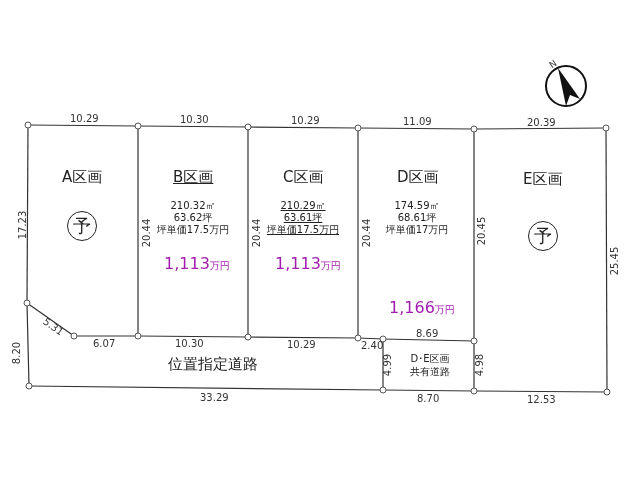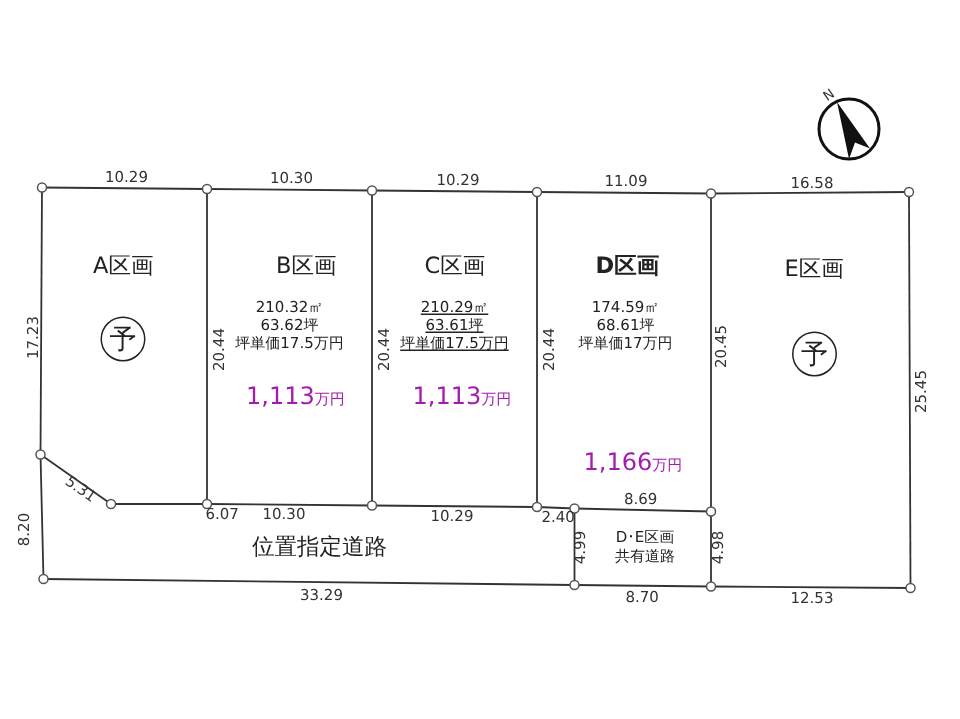--- a/index.html
+++ b/index.html
@@ -71,62 +71,62 @@
     <polygon points="558,68 580,99 570,95 566,106" fill="#111"></polygon>
   </g>
 </svg>
 
 <div class="lbl dim" style="left:550px;top:60px;transform:rotate(-35deg);font-size:9px;">N</div>
 
 <div class="lbl dim" style="left:70px;top:114px;">10.29</div>
 <div class="lbl dim" style="left:180px;top:115px;">10.30</div>
 <div class="lbl dim" style="left:291px;top:116px;">10.29</div>
 <div class="lbl dim" style="left:403px;top:117px;">11.09</div>
-<div class="lbl dim" style="left:527px;top:118px;">16.58</div>
+<div class="lbl dim" style="left:527px;top:118px;">20.39</div>
 
 <div class="lbl dim vdim" style="left:9px;top:220px;">17.23</div>
 <div class="lbl dim vdim" style="left:133px;top:228px;">20.44</div>
 <div class="lbl dim vdim" style="left:243px;top:228px;">20.44</div>
 <div class="lbl dim vdim" style="left:353px;top:228px;">20.44</div>
 <div class="lbl dim vdim" style="left:468px;top:226px;">20.45</div>
 <div class="lbl dim vdim" style="left:601px;top:256px;">25.45</div>
 <div class="lbl dim vdim" style="left:6px;top:348px;">8.20</div>
 <div class="lbl dim vdim" style="left:377px;top:360px;">4.99</div>
 <div class="lbl dim vdim" style="left:469px;top:360px;">4.98</div>
 
 <div class="lbl dim" style="left:42px;top:322px;transform:rotate(35deg);">5.31</div>
-<div class="lbl dim" style="left:93px;top:339px;margin-left:44px;">6.07</div>
+<div class="lbl dim" style="left:93px;top:339px;">6.07</div>
 <div class="lbl dim" style="left:175px;top:339px;">10.30</div>
 <div class="lbl dim" style="left:287px;top:340px;">10.29</div>
 <div class="lbl dim" style="left:361px;top:341px;">2.40</div>
 <div class="lbl dim" style="left:416px;top:329px;">8.69</div>
 <div class="lbl dim" style="left:200px;top:393px;">33.29</div>
 <div class="lbl dim" style="left:417px;top:394px;">8.70</div>
 <div class="lbl dim" style="left:527px;top:395px;">12.53</div>
 
 <div class="lbl lot-title" style="left:62px;top:170px;">A区画</div>
 <div class="yo" style="left:67px;top:211px;">予</div>
 
-<div class="lbl lot-title" style="left:184px;top:170px;">B区画</div>
+<div class="lbl lot-title" style="left:173px;top:170px;text-decoration:underline;">B区画</div>
 <div class="lbl info" style="left:148px;top:200px;width:90px;">
   <div>210.32㎡</div>
   <div>63.62坪</div>
   <div>坪単価17.5万円</div>
 </div>
 <div class="lbl price" style="left:164px;top:256px;"><span>1,113</span><small>万円</small></div>
 
 <div class="lbl lot-title" style="left:283px;top:170px;">C区画</div>
 <div class="lbl info" style="left:258px;top:200px;width:90px;text-decoration:underline;">
   <div>210.29㎡</div>
   <div>63.61坪</div>
   <div>坪単価17.5万円</div>
 </div>
 <div class="lbl price" style="left:275px;top:256px;"><span>1,113</span><small>万円</small></div>
 
-<div class="lbl lot-title" style="left:397px;top:170px;font-weight:bold;">D区画</div>
+<div class="lbl lot-title" style="left:397px;top:170px;">D区画</div>
 <div class="lbl info" style="left:372px;top:200px;width:90px;">
   <div>174.59㎡</div>
   <div>68.61坪</div>
   <div>坪単価17万円</div>
 </div>
 <div class="lbl price" style="left:389px;top:256px;margin-top:44px;"><span>1,166</span><small>万円</small></div>
 
 <div class="lbl lot-title" style="left:523px;top:172px;">E区画</div>
 <div class="yo" style="left:528px;top:221px;">予</div>
 

